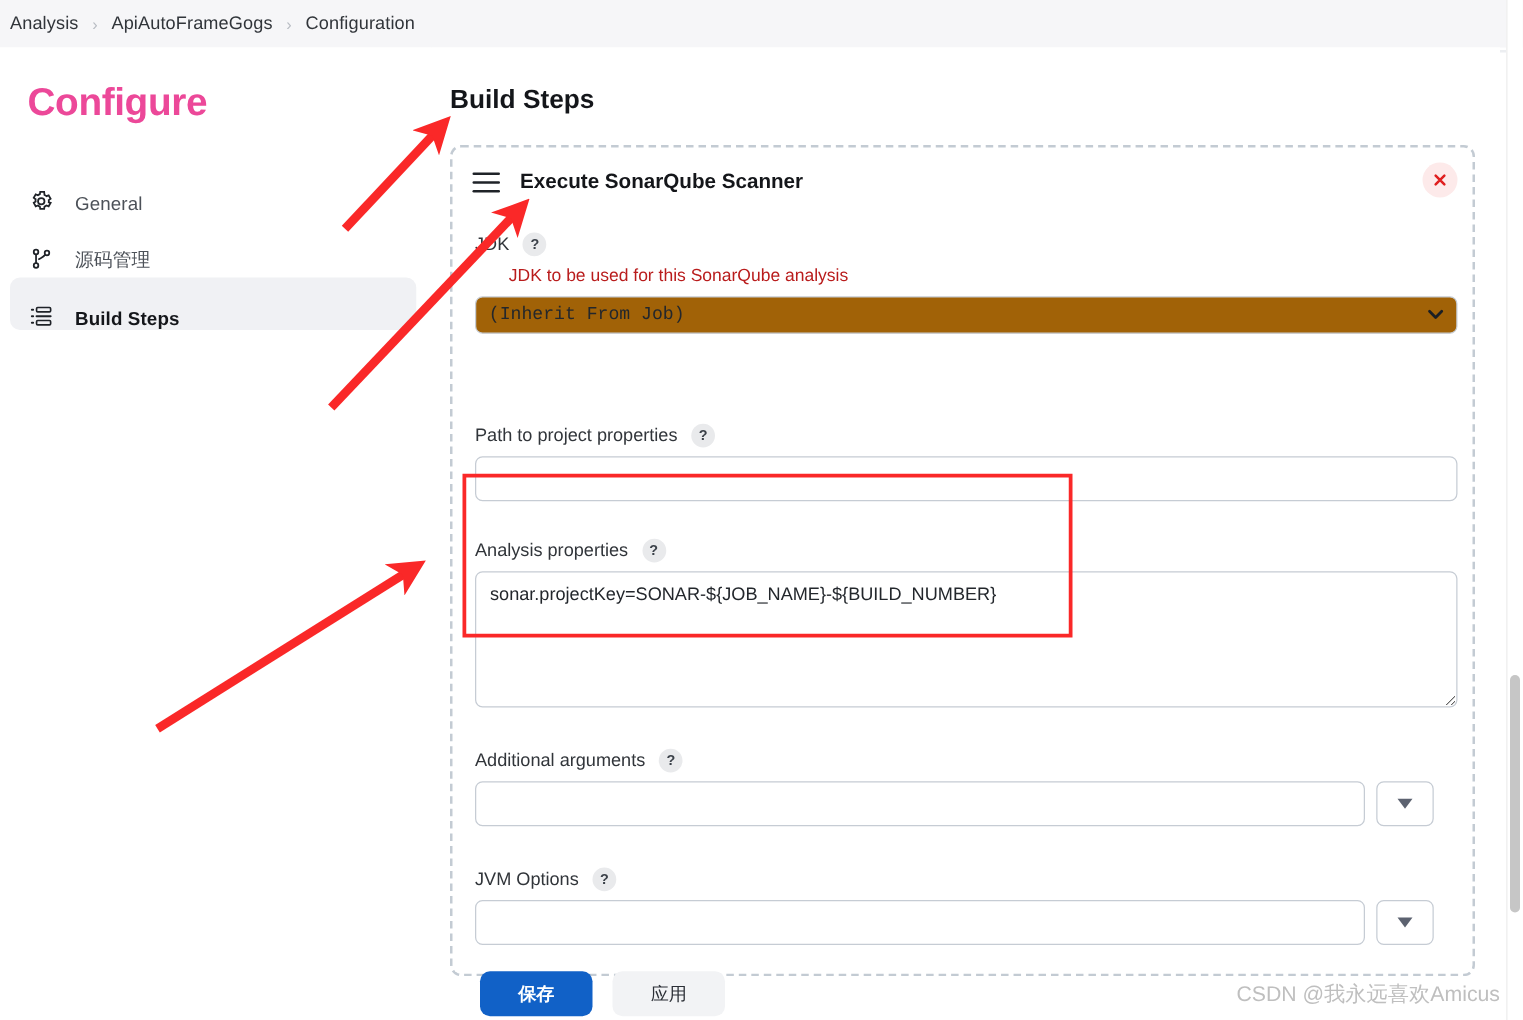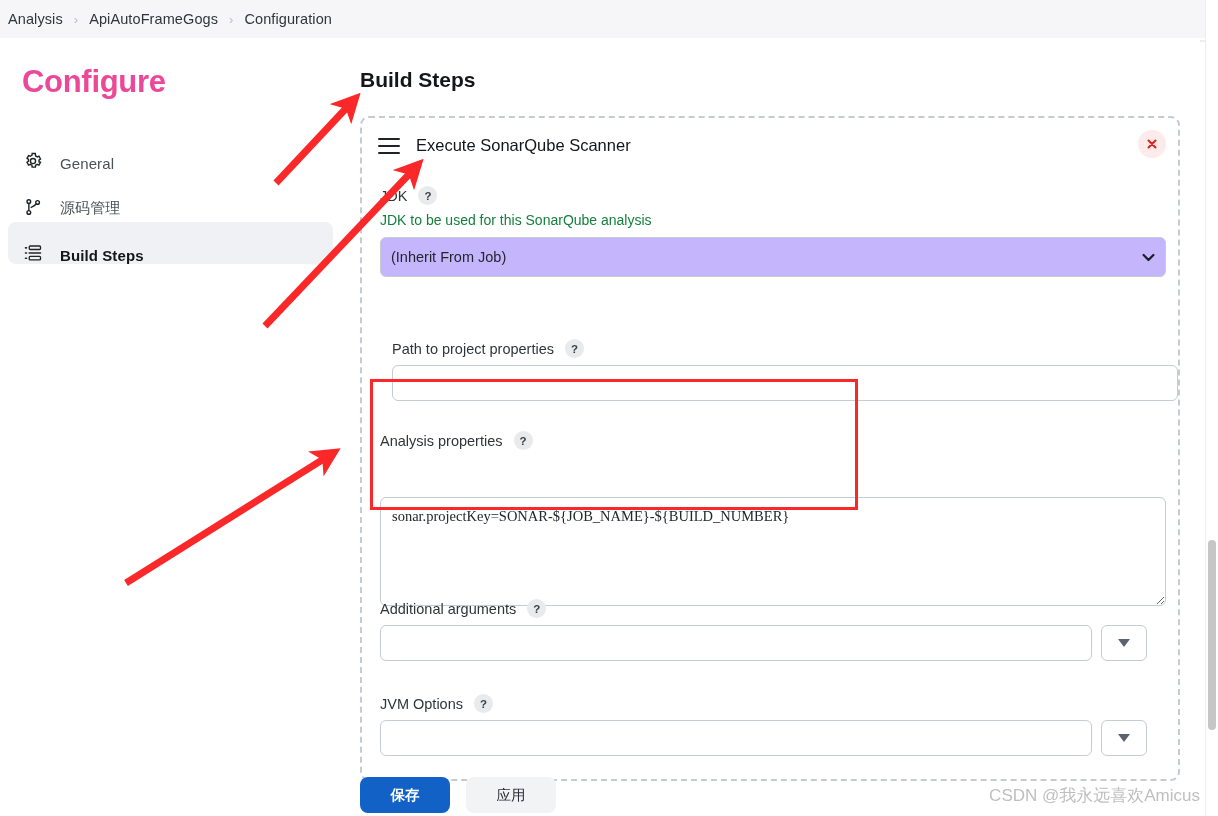--- a/index.html
+++ b/index.html
@@ -136,21 +136,21 @@
     cursor: grab;
   }
   .drag-handle i {
     display: block;
     height: 2px;
     background: #1f2328;
     border-radius: 1px;
   }
   .step-title {
     font-size: 16.5px;
-    font-weight: 400;
+    font-weight: 700;
     color: #14161a;
     text-align: right;
   }
   .close-btn {
     position: absolute;
     right: 12px; top: 12px;
     width: 28px; height: 28px;
     border-radius: 50%;
     background: #fdeaea;
     display: flex;
@@ -180,30 +180,31 @@
     font-weight: 700;
     display: inline-flex;
     align-items: center;
     justify-content: center;
     margin-left: 11px;
     cursor: pointer;
     flex: none;
   }
   .fdesc {
     font-size: 14px;
-    color: #15803d;
+    color: #b91c1c;
     margin-bottom: 9px;
+    margin-left: 27px;
   }
   .ctl-select {
     width: 100%;
-    height: 40px;
+    height: 30px;
     border: 1px solid #c6ccd4;
     border-radius: 6px;
-    background: #c4b5fd;
-    font-family: Liberation Sans, sans-serif;
+    background: #a16207;
+    font-family: Liberation Mono, monospace;
     font-size: 14.5px;
     color: #23272c;
     padding: 0 30px 0 10px;
     appearance: none;
     -webkit-appearance: none;
     cursor: pointer;
   }
   .select-wrap { position: relative; }
   .select-chev {
     position: absolute;
@@ -223,28 +224,27 @@
     color: #23272c;
     padding: 0 11px;
     outline: none;
   }
   .ctl-textarea {
     width: 100%;
     height: 109px;
     border: 1px solid #c6ccd4;
     border-radius: 6px;
     background: #ffffff;
-    font-family: Liberation Serif, serif;
+    font-family: Liberation Sans, sans-serif;
     font-size: 14.5px;
     color: #23272c;
     padding: 9px 11px;
     outline: none;
     resize: both;
     line-height: 1.35;
-    margin-top: 40px;
   }
   .input-with-btn {
     display: flex;
     align-items: center;
     gap: 9px;
   }
   .input-with-btn .ctl-input { width: 712px; }
   .drop-btn {
     width: 46px; height: 36px;
     border: 1px solid #c6ccd4;
@@ -278,20 +278,21 @@
     border: none;
     border-radius: 8px;
     cursor: pointer;
     height: 36px;
   }
   .btn-primary {
     background: #1161c7;
     color: #ffffff;
     font-weight: 700;
     width: 90px;
+    margin-left: 24px;
   }
   .btn-secondary {
     background: #f2f3f5;
     color: #2b2f36;
     width: 90px;
   }
 
   
   .watermark {
     position: absolute;
@@ -424,21 +425,21 @@
           <option>(Inherit From Job)</option>
         </select>
         <span class="select-chev">
           <svg width="13" height="9" viewBox="0 0 13 9" fill="none" stroke="currentColor" stroke-width="2.2" stroke-linecap="round" stroke-linejoin="round">
             <path d="M1.6 2L6.5 7L11.4 2"></path>
           </svg>
         </span>
       </div>
     </div>
 
-    <div class="field" style="top:221px;margin-left:12px;">
+    <div class="field" style="top:221px;">
       <div class="flabel">
         <span>Path to project properties</span>
         <span class="help">?</span>
       </div>
       <input class="ctl-input" type="text" value="" style="">
     </div>
 
     <div class="field" style="top:313px;">
       <div class="flabel">
         <span>Analysis properties</span>

